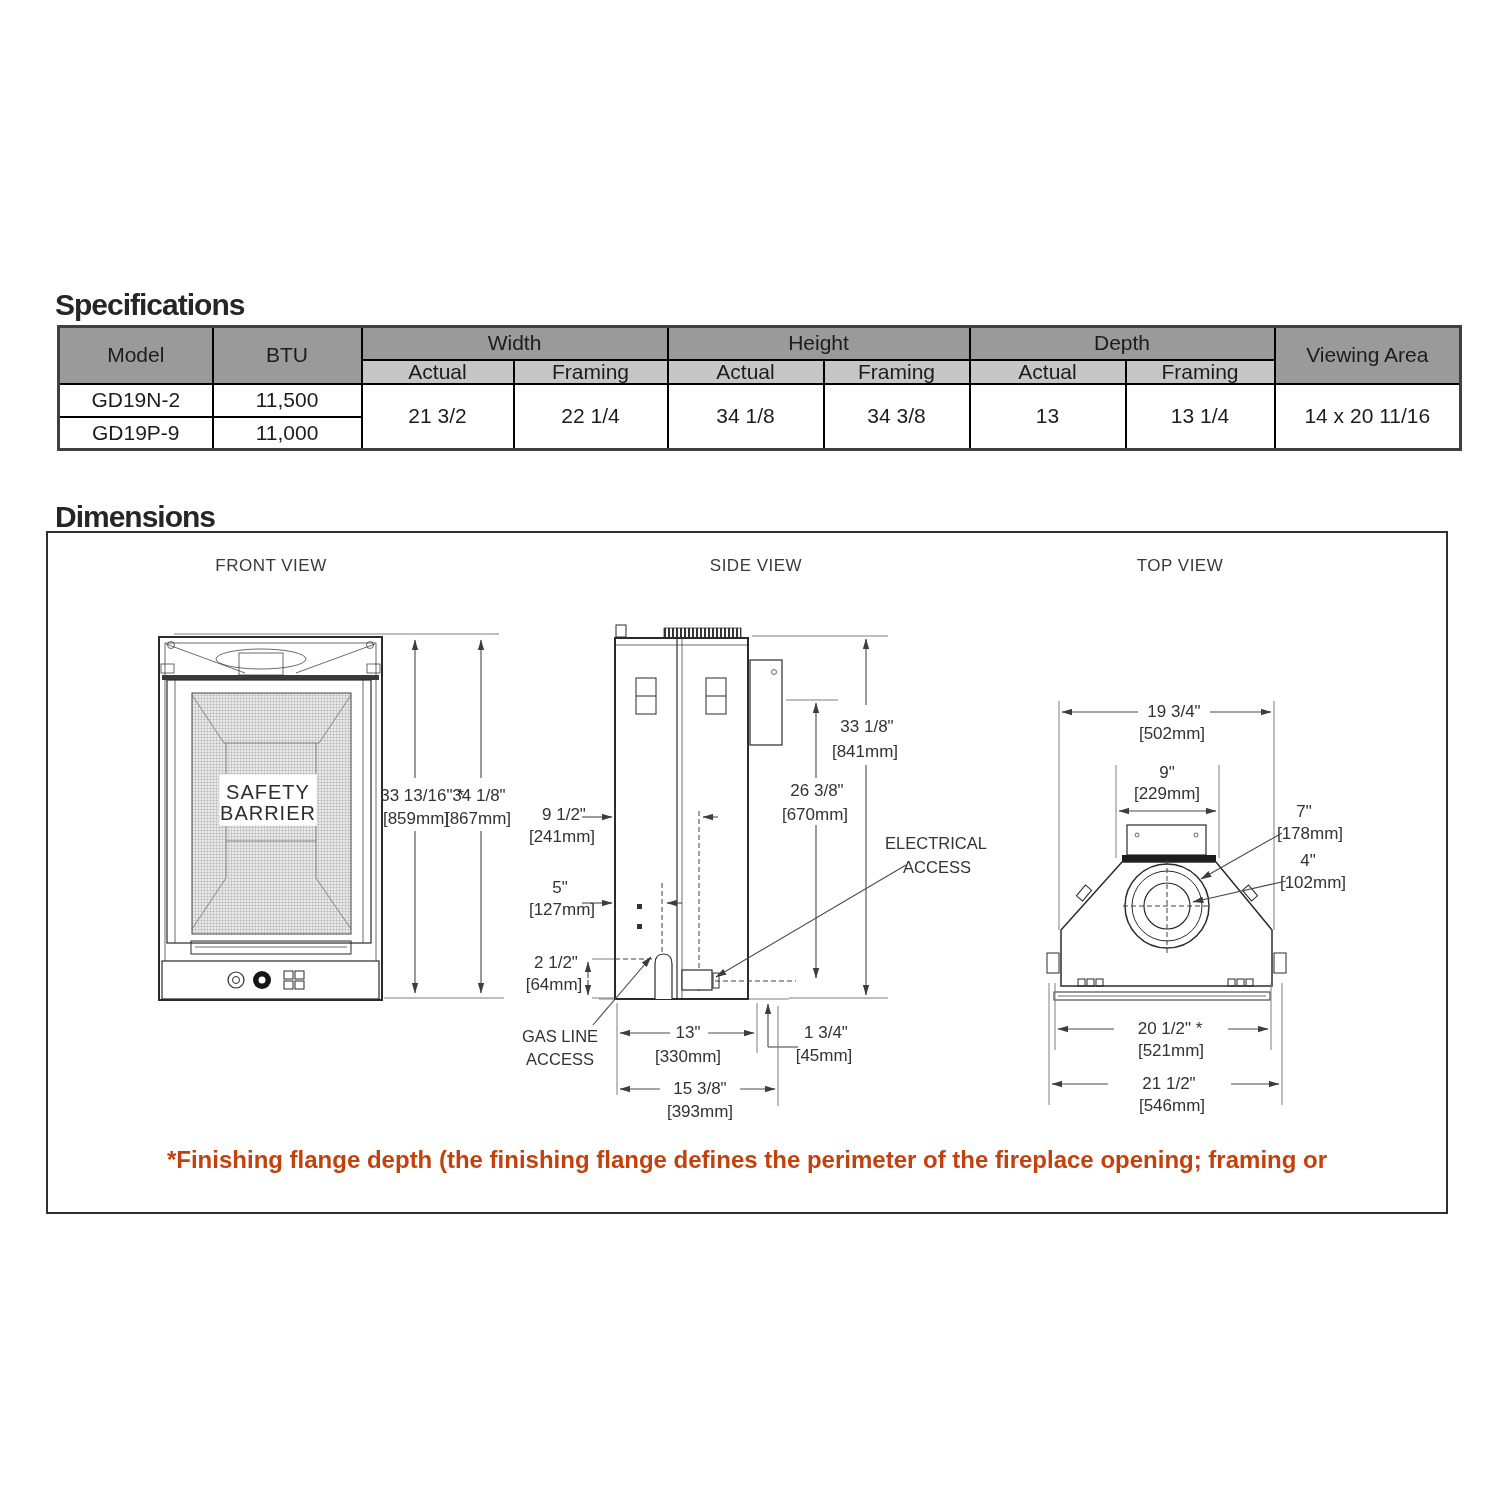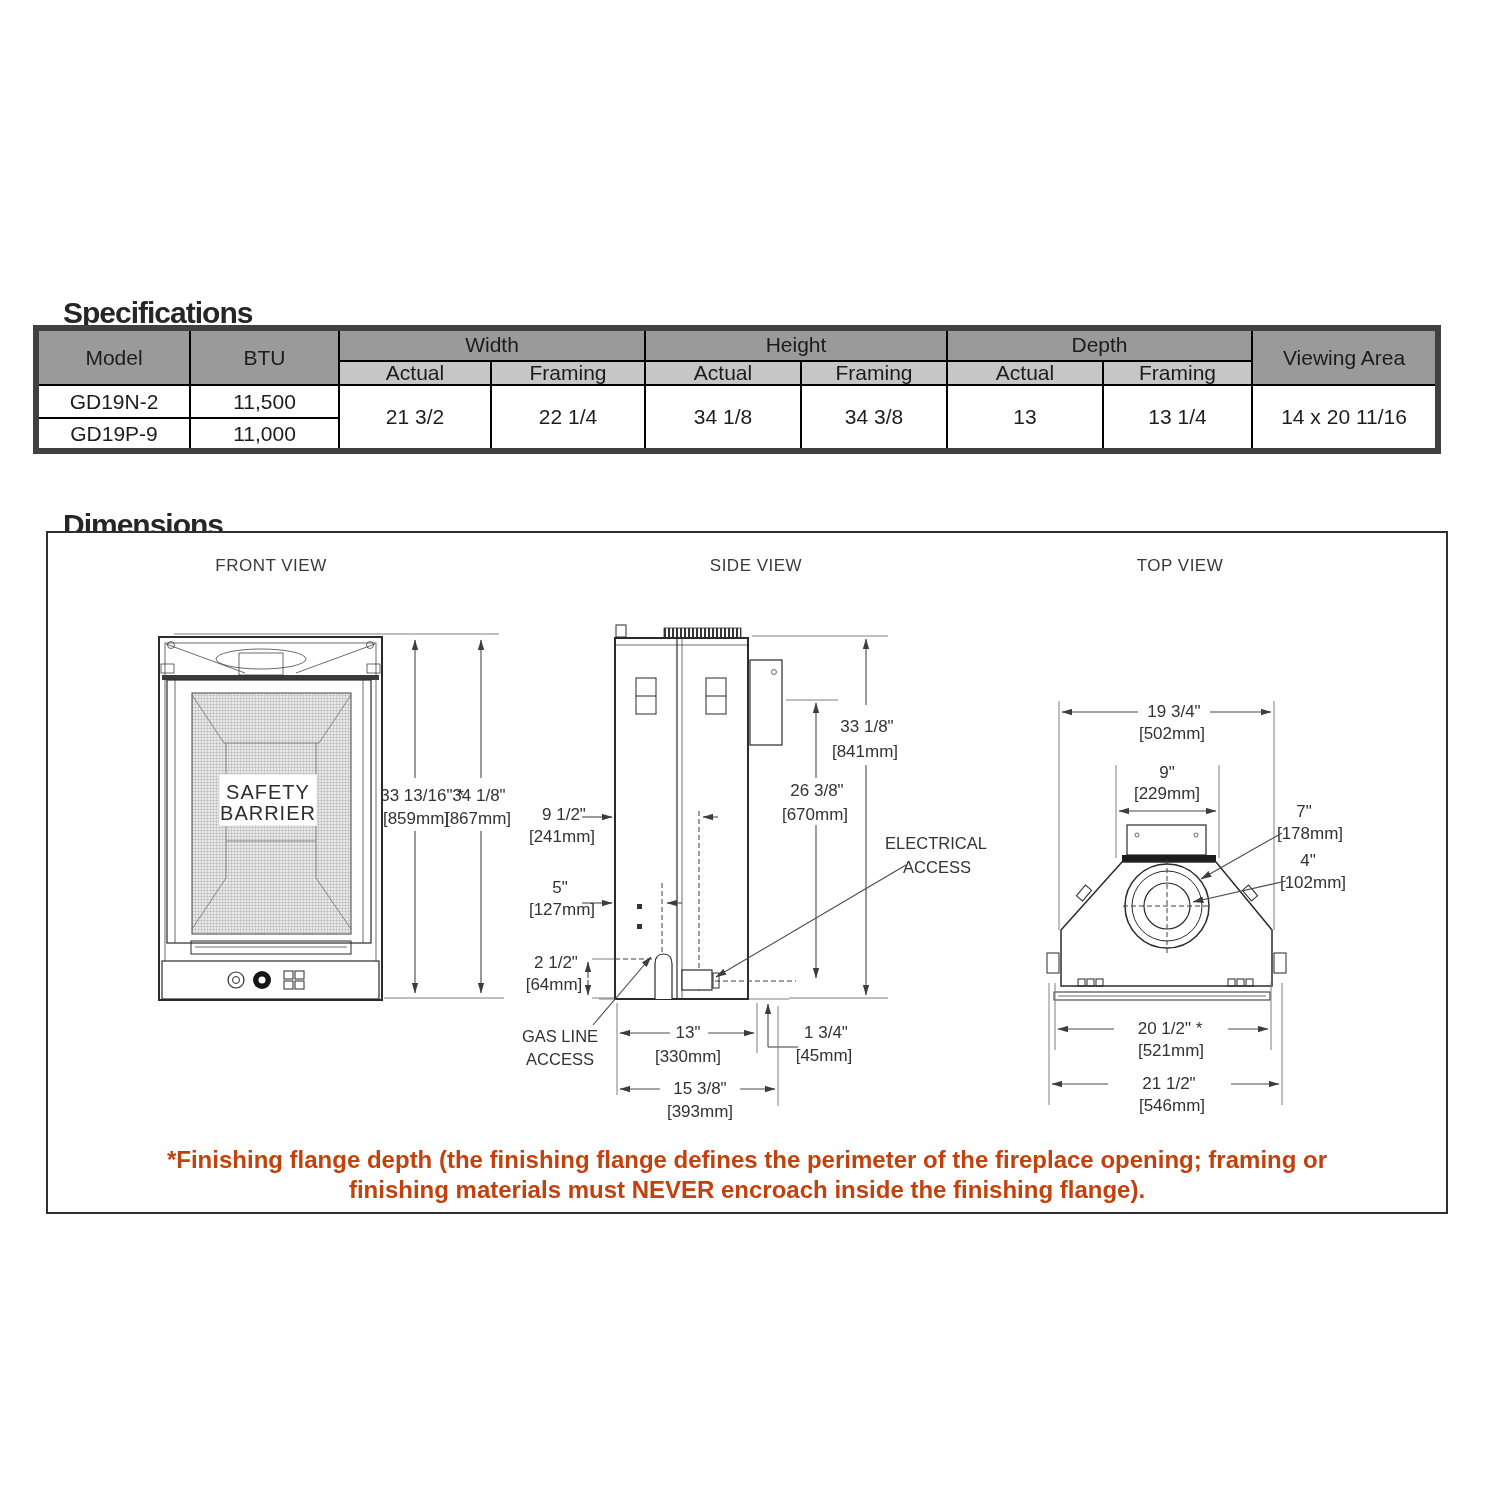--- a/index.html
+++ b/index.html
@@ -1,23 +1,23 @@
 <!DOCTYPE html>
 <html><head>
 <meta charset="utf-8">
 <style>
   html,body{margin:0;padding:0;background:#fff;}
   .page{position:relative;width:1500px;height:1500px;background:#ffffff;overflow:hidden;
         font-family:"Liberation Sans",sans-serif;color:#1c1c1c;}
-  .sec-title{position:absolute;left:47px;margin:16px;font-size:30px;font-weight:bold;
+  .sec-title{position:absolute;left:47px;margin:8px;font-size:30px;font-weight:bold;
              letter-spacing:-1px;color:#262626;}
   #specs-title{top:280px;}
   #dims-title{top:492px;}
-  table.specs{position:absolute;left:33px;top:325px;width:1402px;border-collapse:collapse;
-              table-layout:fixed;border:6px solid #404040;}
+  table.specs{position:absolute;left:57px;top:325px;width:1402px;border-collapse:collapse;
+              table-layout:fixed;border:3px solid #404040;}
   table.specs th,table.specs td{border:2px solid #000;text-align:center;vertical-align:middle;
               padding:0;font-size:21px;font-weight:normal;color:#1c1c1c;line-height:1.05;}
   .hdr1{background:#9a9a9a;}
   .hdr2{background:#c6c6c6;}
   .dims-box{position:absolute;left:46px;top:531px;width:1402px;height:683px;
             border:2px solid #2f2f2f;box-sizing:border-box;background:#fff;}
   .dims-box svg{position:absolute;left:0;top:0;}
   .footnote{position:absolute;left:0;top:612px;width:100%;text-align:center;
             font-size:24px;font-weight:bold;color:#c2410c;line-height:1.26;}
   
@@ -336,17 +336,16 @@
           <line class="dimln" x1="1060" y1="551" x2="1004" y2="551" marker-end="url(#ah)"></line>
           <line class="dimln" x1="1183" y1="551" x2="1231" y2="551" marker-end="url(#ah)"></line>
           <text class="dim" x="1121" y="556">21 1/2"</text>
           <text class="dim" x="1124" y="578">[546mm]</text>
         </g>
       </g>
     </svg>
 
     <div class="footnote">
       <div>*Finishing flange depth (the finishing flange defines the perimeter of the fireplace opening; framing or</div>
-      <div>finishing materials must NEVER encroach inside the finishing flange).</div>
     </div>
   </div>
 
 </div>
 
 </body></html>

